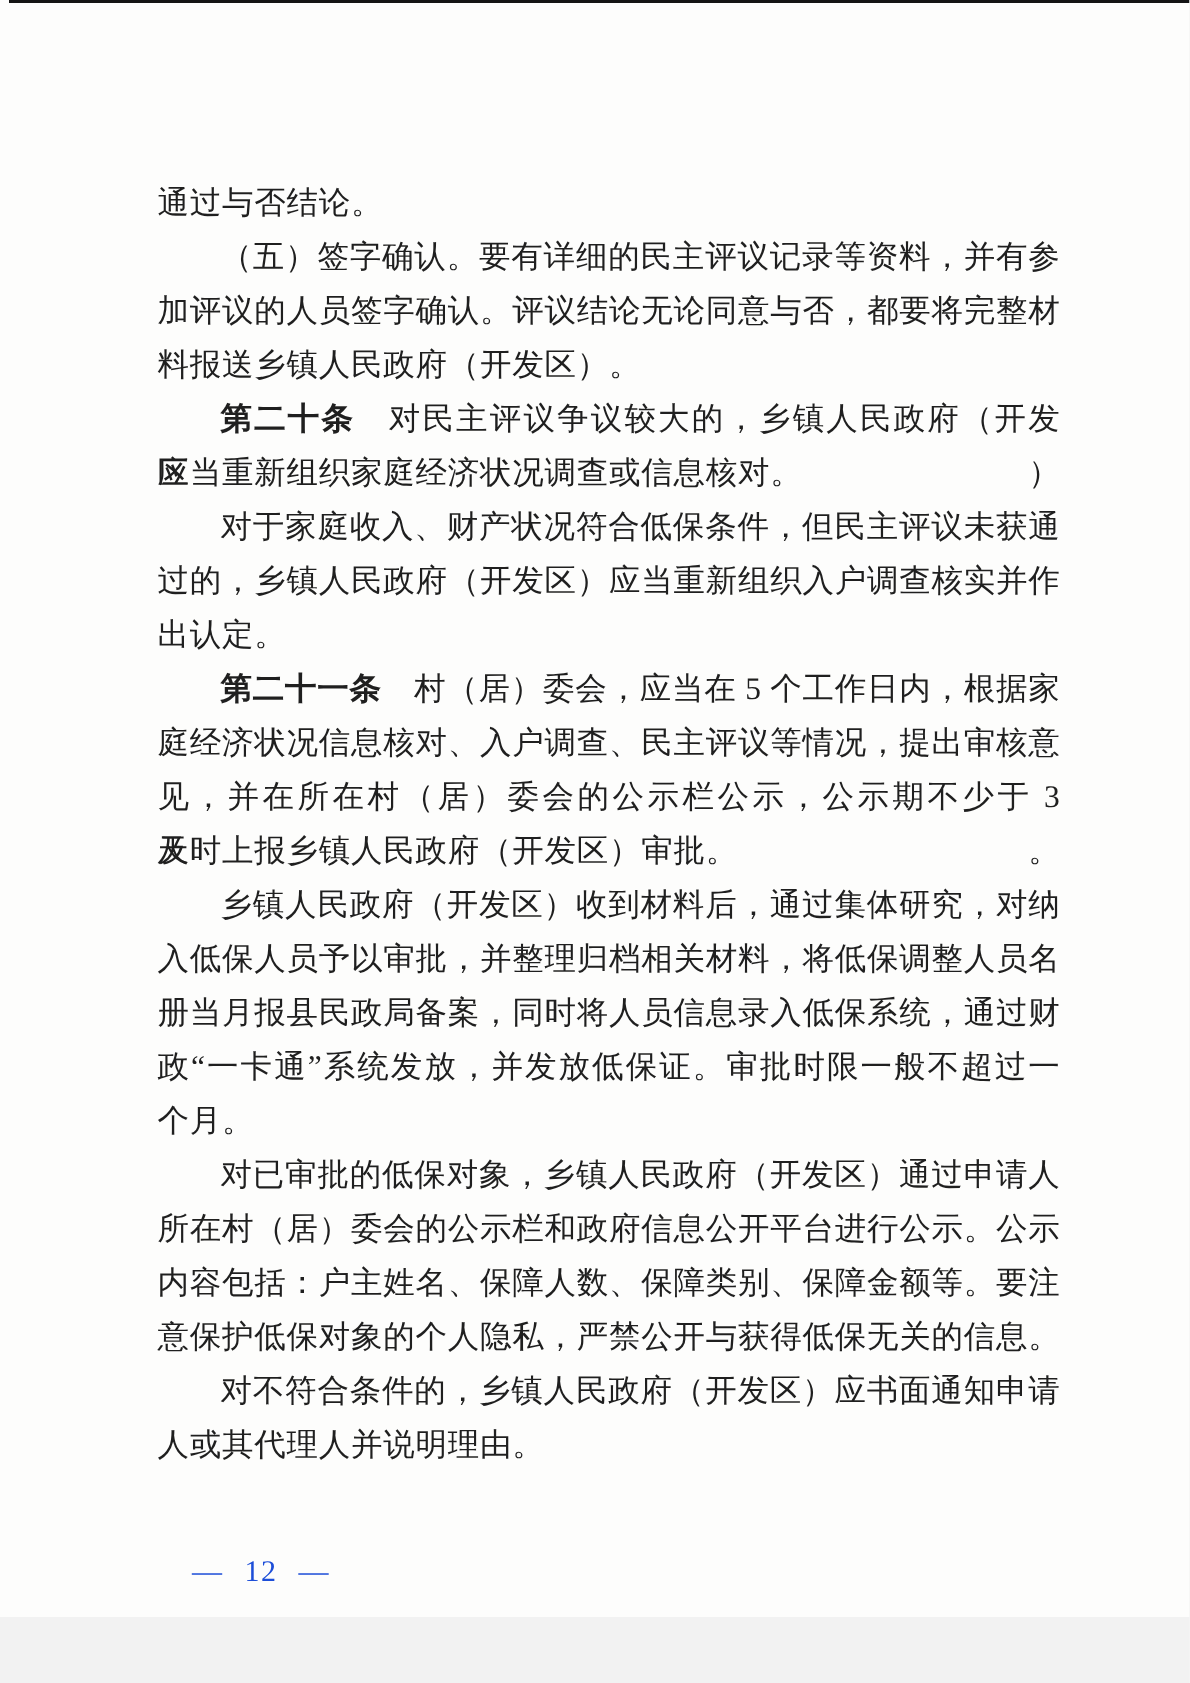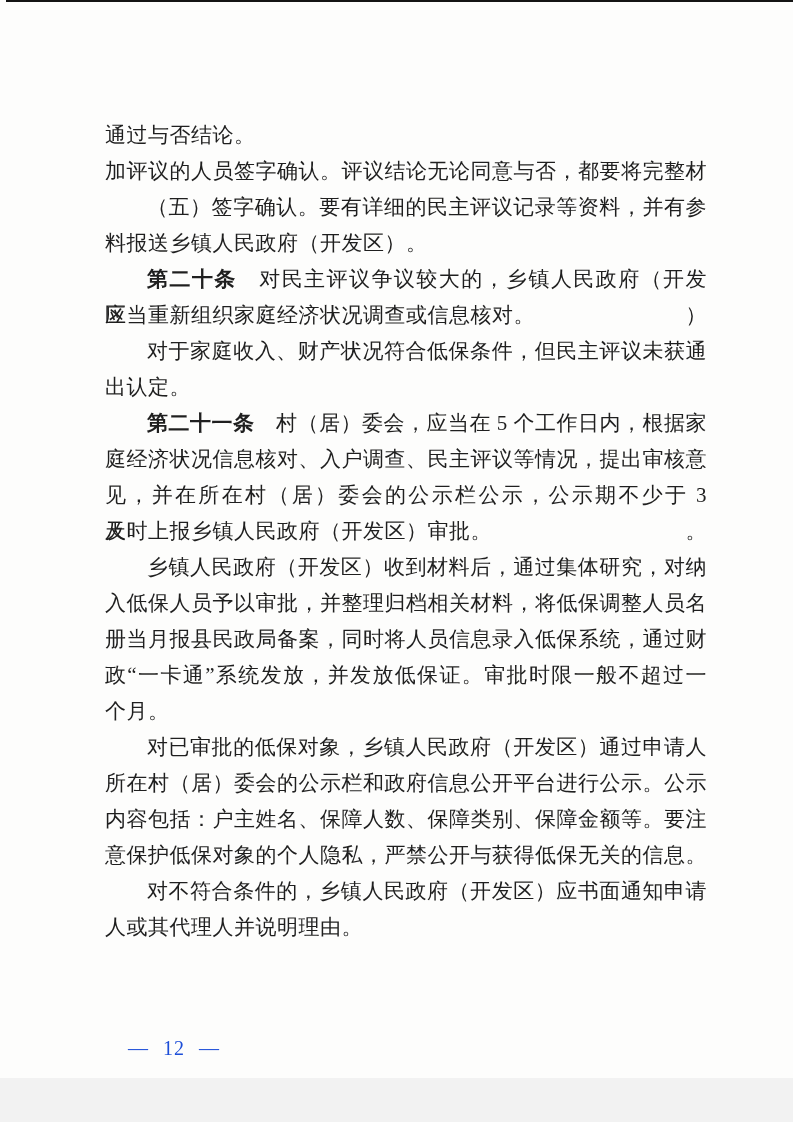--- a/index.html
+++ b/index.html
@@ -62,26 +62,27 @@
     word-spacing: 8px;
   }
 </style>
 </head>
 <body>
 
 <div class="page">
   <div class="scan-edge"></div>
   <div class="doc-body">
       <div class="line"><span class="run">通过与否结论。</span></div>
+      <div class="line fill indent"><span class="run">（五）签字确认。要有详细的民主评议记录等资料，并有参</span></div>
       <div class="line fill"><span class="run">加评议的人员签字确认。评议结论无论同意与否，都要将完整材</span></div>
-      <div class="line fill indent"><span class="run">（五）签字确认。要有详细的民主评议记录等资料，并有参</span></div>
       <div class="line"><span class="run">料报送乡镇人民政府（开发区）。</span></div>
       <div class="line fill indent"><span class="run bold">第二十条</span><span class="run">　对民主评议争议较大的，乡镇人民政府（开发区）</span></div>
       <div class="line"><span class="run">应当重新组织家庭经济状况调查或信息核对。</span></div>
       <div class="line fill indent"><span class="run">对于家庭收入、财产状况符合低保条件，但民主评议未获通</span></div>
+      <div class="line fill"><span class="run">过的，乡镇人民政府（开发区）应当重新组织入户调查核实并作</span></div>
       <div class="line"><span class="run">出认定。</span></div>
       <div class="line fill indent"><span class="run bold">第二十一条</span><span class="run">　村（居）委会，应当在 5 个工作日内，根据家</span></div>
       <div class="line fill"><span class="run">庭经济状况信息核对、入户调查、民主评议等情况，提出审核意</span></div>
       <div class="line fill"><span class="run">见，并在所在村（居）委会的公示栏公示，公示期不少于 3 天。</span></div>
       <div class="line"><span class="run">及时上报乡镇人民政府（开发区）审批。</span></div>
       <div class="line fill indent"><span class="run">乡镇人民政府（开发区）收到材料后，通过集体研究，对纳</span></div>
       <div class="line fill"><span class="run">入低保人员予以审批，并整理归档相关材料，将低保调整人员名</span></div>
       <div class="line fill"><span class="run">册当月报县民政局备案，同时将人员信息录入低保系统，通过财</span></div>
       <div class="line fill"><span class="run">政“一卡通”系统发放，并发放低保证。审批时限一般不超过一</span></div>
       <div class="line"><span class="run">个月。</span></div>

